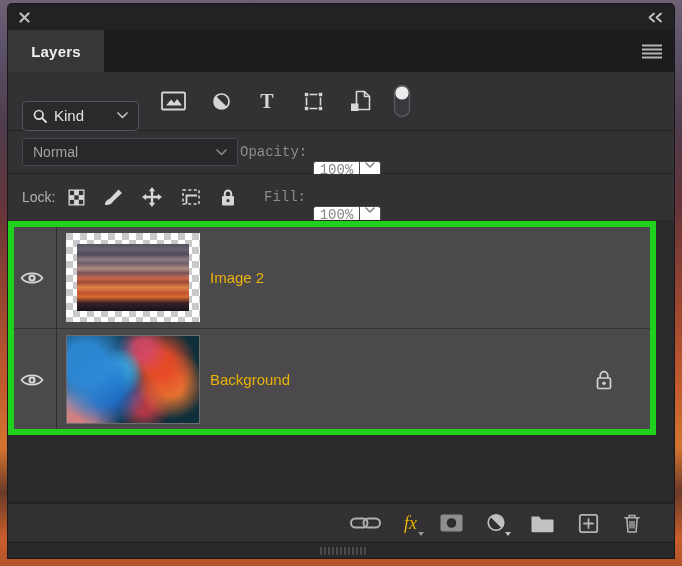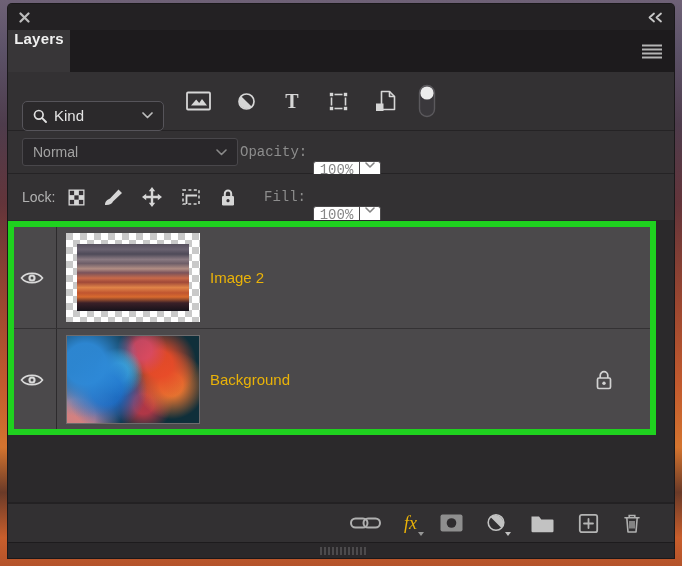--- a/index.html
+++ b/index.html
@@ -13,29 +13,29 @@
     background:#333133;border-radius:4px 4px 0 0;
     box-shadow:0 0 0 1px #1a181a;
     display:flex;flex-direction:column;
   }
   
   .titlebar{height:26px;background:#232123;border-radius:4px 4px 0 0;
     display:flex;align-items:center;justify-content:space-between;padding:0 11px;}
   .icon-btn{display:flex;align-items:center;justify-content:center;cursor:default;}
   
   .tabrow{height:42px;background:#1d1b1d;display:flex;align-items:stretch;}
-  .tab{width:62px;background:#383638;display:flex;align-items:flex-start;justify-content:center;
+  .tab{width:96px;background:#383638;display:flex;align-items:center;justify-content:center;
     color:#f0f0f0;font-size:15px;font-weight:600;letter-spacing:.2px;}
   .tabrow-rest{flex:1;display:flex;align-items:center;justify-content:flex-end;padding-right:12px;}
   
   .ctl-row{position:relative;display:flex;align-items:center;padding:0 14px;background:#333133;}
   .filter-row{height:58px;border-bottom:1px solid #252325;}
   .blend-row{height:42px;border-bottom:1px solid #252325;}
   .lock-row{height:46px;}
-  .kind-dd{width:142px;height:30px;background:#2b292b;border:1px solid #56545a;border-radius:5px;
+  .kind-dd{width:117px;height:30px;background:#2b292b;border:1px solid #56545a;border-radius:5px;
     display:flex;align-items:center;padding:0 10px;box-sizing:border-box;color:#e4e4e4;font-size:15px;margin-top:29px;}
   .kind-dd .lbl{margin-left:7px;flex:1;}
   .f-icons{display:flex;align-items:center;margin-left:22px;gap:25px;}
   .blend-dd{width:216px;height:28px;background:#29272a;border:1px solid #49474b;border-radius:3px;
     display:flex;align-items:center;padding:3px 10px;box-sizing:border-box;color:#a2a2a2;font-size:14px;}
   .blend-dd .lbl{flex:1;}
   .val-slot{position:absolute;left:232px;top:50%;transform:translateY(-50%);
     display:flex;align-items:center;font-family:Liberation Mono, monospace;}
   .val-label{width:66px;text-align:right;margin-right:7px;color:#8d8d8d;font-size:14px;}
   .val-box{width:68px;height:26px;border:1px solid #4b494b;border-radius:3px;background:#ffffff;

